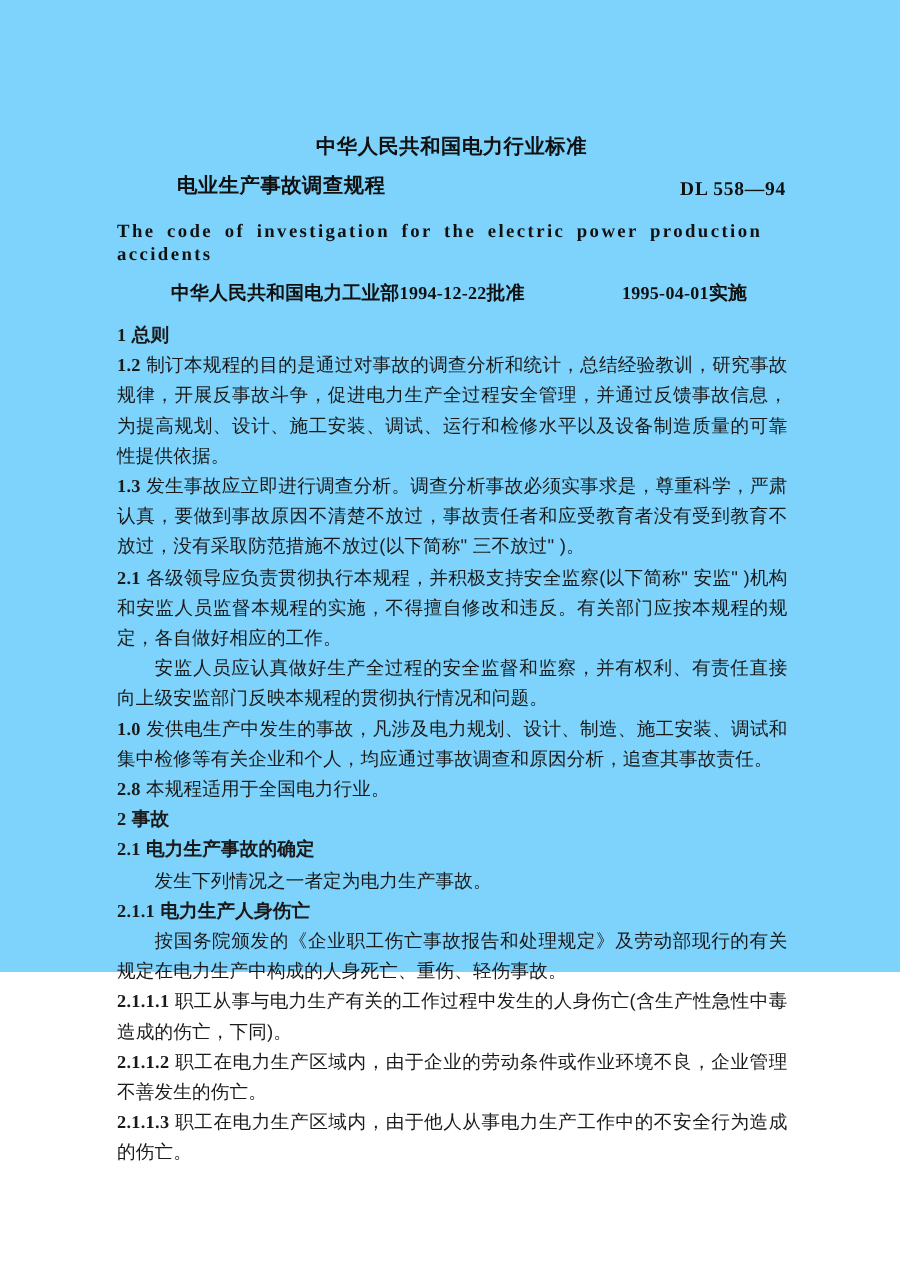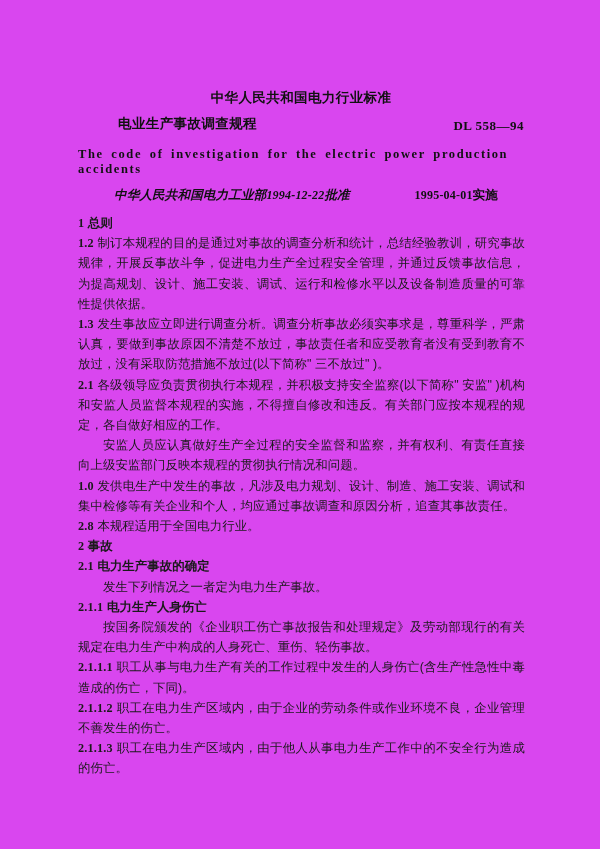--- a/index.html
+++ b/index.html
@@ -10,22 +10,22 @@
   body {
     width: 600px;
     height: 849px;
     font-family: "Liberation Sans", "DejaVu Sans", sans-serif;
     color: #1a1a1a;
     overflow: hidden;
   }
   .page {
     position: relative;
     width: 600px;
-    height: 849px;
-    background: #d946ef;
+    height: 648px;
+    background: #7dd3fc;
   }
 
   
   .header {
     position: absolute;
     left: 78px;
     top: 88px;
     width: 446px;
   }
   .std-title-line {
@@ -80,21 +80,20 @@
     width: 446px;
     display: flex;
     align-items: baseline;
   }
   .approval-left {
     font-size: 12.5px;
     font-weight: bold;
     letter-spacing: 0.2px;
     margin-left: 36px;
     color: #111;
-    font-style: italic;
   }
   .approval-left .date-num {
     font-family: "Liberation Serif", "DejaVu Serif", serif;
     font-size: 12px;
   }
   .approval-right {
     margin-left: auto;
     margin-right: 26px;
     font-size: 12.5px;
     font-weight: bold;

